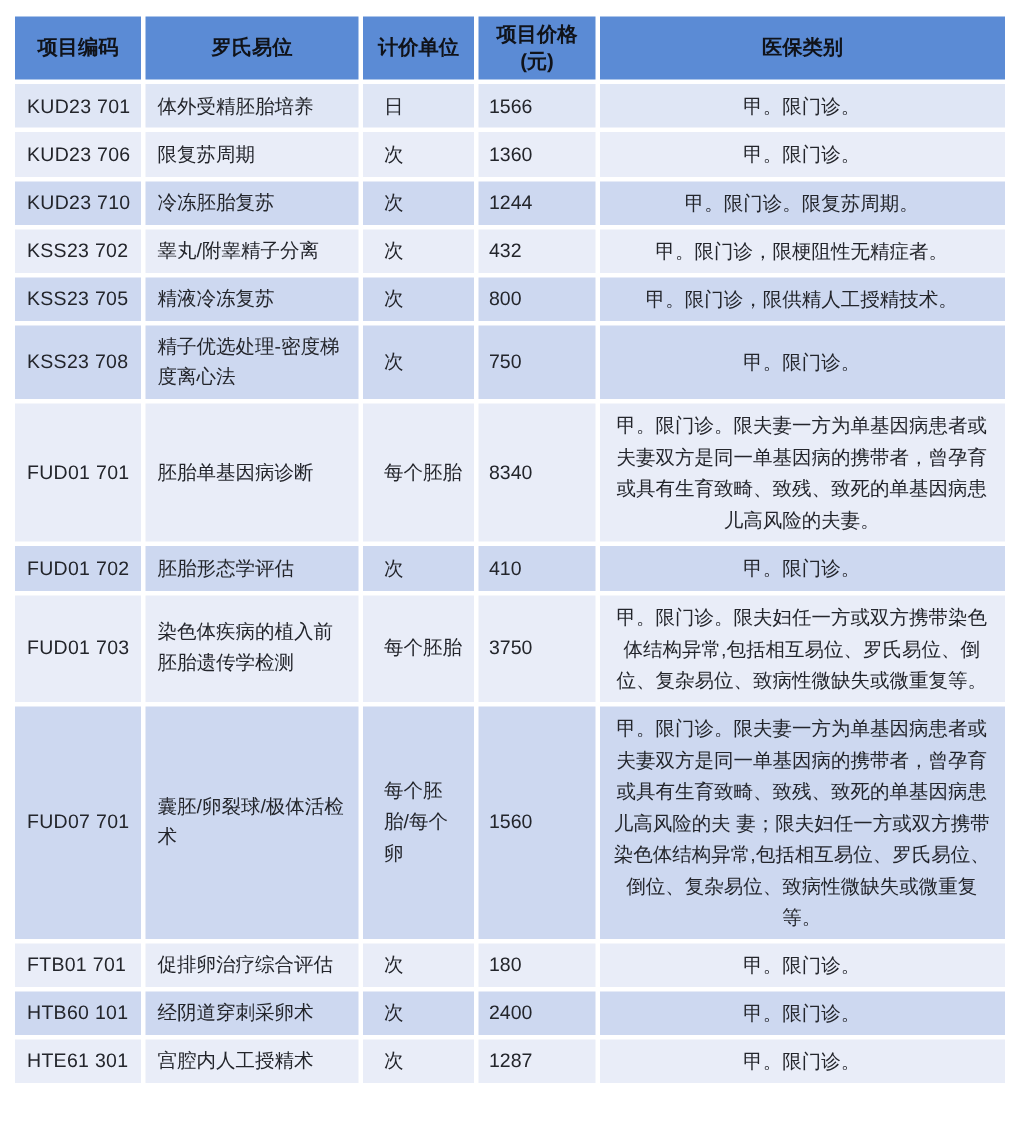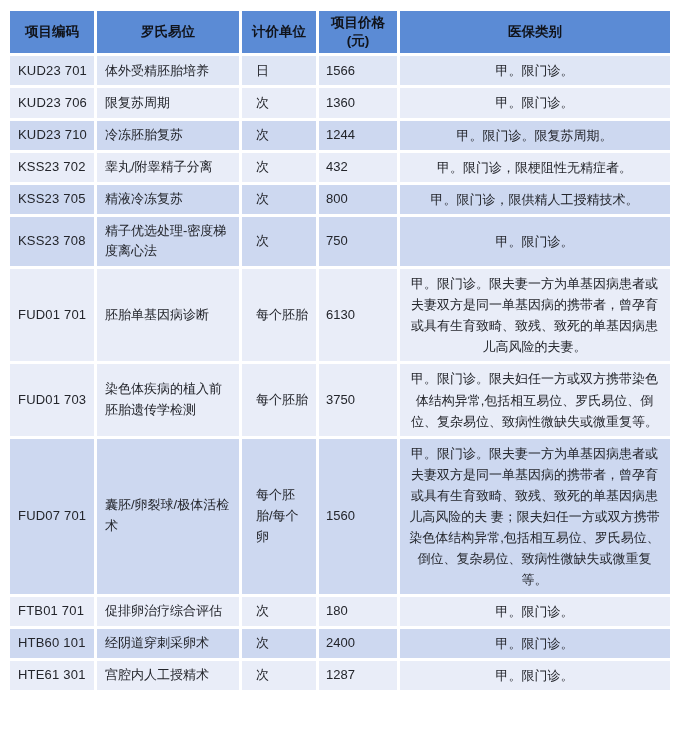--- a/index.html
+++ b/index.html
@@ -110,22 +110,29 @@
         <td class="c-code">KSS23 708</td>
         <td class="c-name">精子优选处理-密度梯度离心法</td>
         <td class="c-unit">次</td>
         <td class="c-price">750</td>
         <td class="c-ins">甲。限门诊。</td>
       </tr>
       <tr class="r-light">
         <td class="c-code">FUD01 701</td>
         <td class="c-name">胚胎单基因病诊断</td>
         <td class="c-unit">每个胚胎</td>
-        <td class="c-price">6130</td>
+        <td class="c-price">8340</td>
         <td class="c-ins">甲。限门诊。限夫妻一方为单基因病患者或夫妻双方是同一单基因病的携带者，曾孕育或具有生育致畸、致残、致死的单基因病患儿高风险的夫妻。</td>
+      </tr>
+      <tr class="r-dark">
+        <td class="c-code">FUD01 702</td>
+        <td class="c-name">胚胎形态学评估</td>
+        <td class="c-unit">次</td>
+        <td class="c-price">410</td>
+        <td class="c-ins">甲。限门诊。</td>
       </tr>
       <tr class="r-light">
         <td class="c-code">FUD01 703</td>
         <td class="c-name">染色体疾病的植入前胚胎遗传学检测</td>
         <td class="c-unit">每个胚胎</td>
         <td class="c-price">3750</td>
         <td class="c-ins">甲。限门诊。限夫妇任一方或双方携带染色体结构异常,包括相互易位、罗氏易位、倒位、复杂易位、致病性微缺失或微重复等。</td>
       </tr>
       <tr class="r-dark">
         <td class="c-code">FUD07 701</td>

